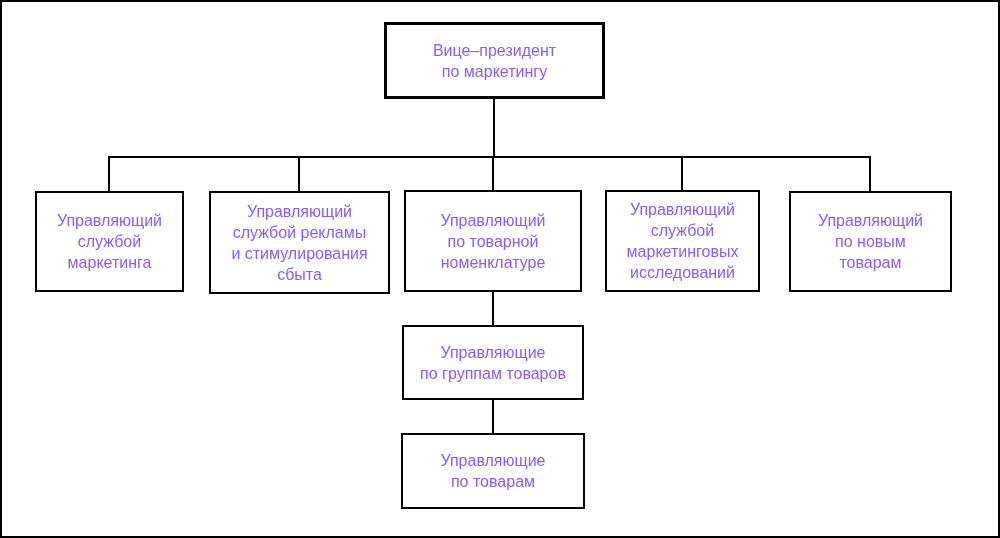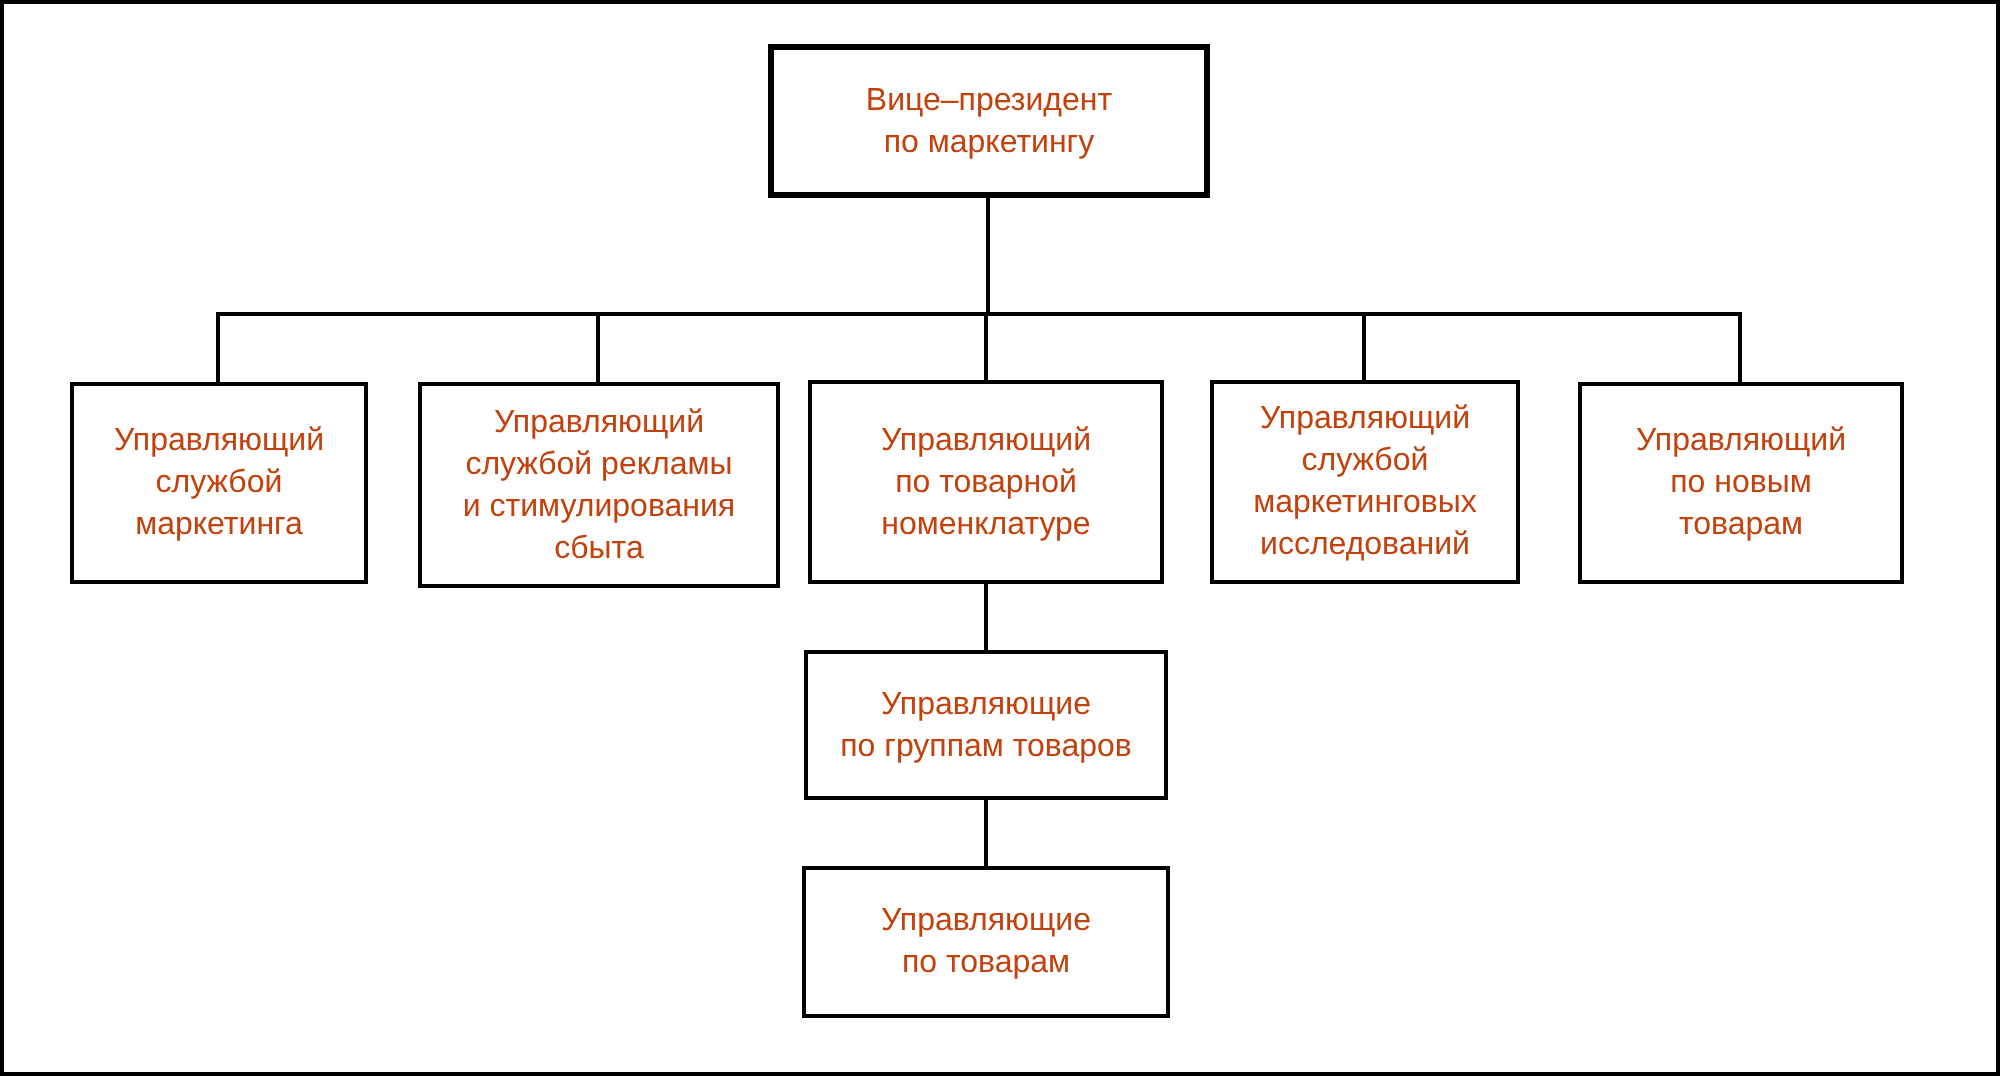--- a/index.html
+++ b/index.html
@@ -31,21 +31,21 @@
     display: flex;
     align-items: center;
     justify-content: center;
   }
   .box .label {
     display: block;
     text-align: center;
     white-space: pre-line;
     font-size: 16px;
     line-height: 21px;
-    color: #c2410c;
+    color: #8b5cf6;
   }
   
   .vp  { left: 382px; top: 20px;  width: 221px; height: 77px; border-width: 3px; }
   .b1  { left: 33px;  top: 189px; width: 149px; height: 101px; }
   .b2  { left: 207px; top: 189px; width: 181px; height: 103px; }
   .b3  { left: 402px; top: 188px; width: 178px; height: 102px; }
   .b4  { left: 603px; top: 188px; width: 155px; height: 102px; }
   .b5  { left: 787px; top: 189px; width: 163px; height: 101px; }
   .b6  { left: 400px; top: 323px; width: 182px; height: 75px; }
   .b7  { left: 399px; top: 431px; width: 184px; height: 76px; }

